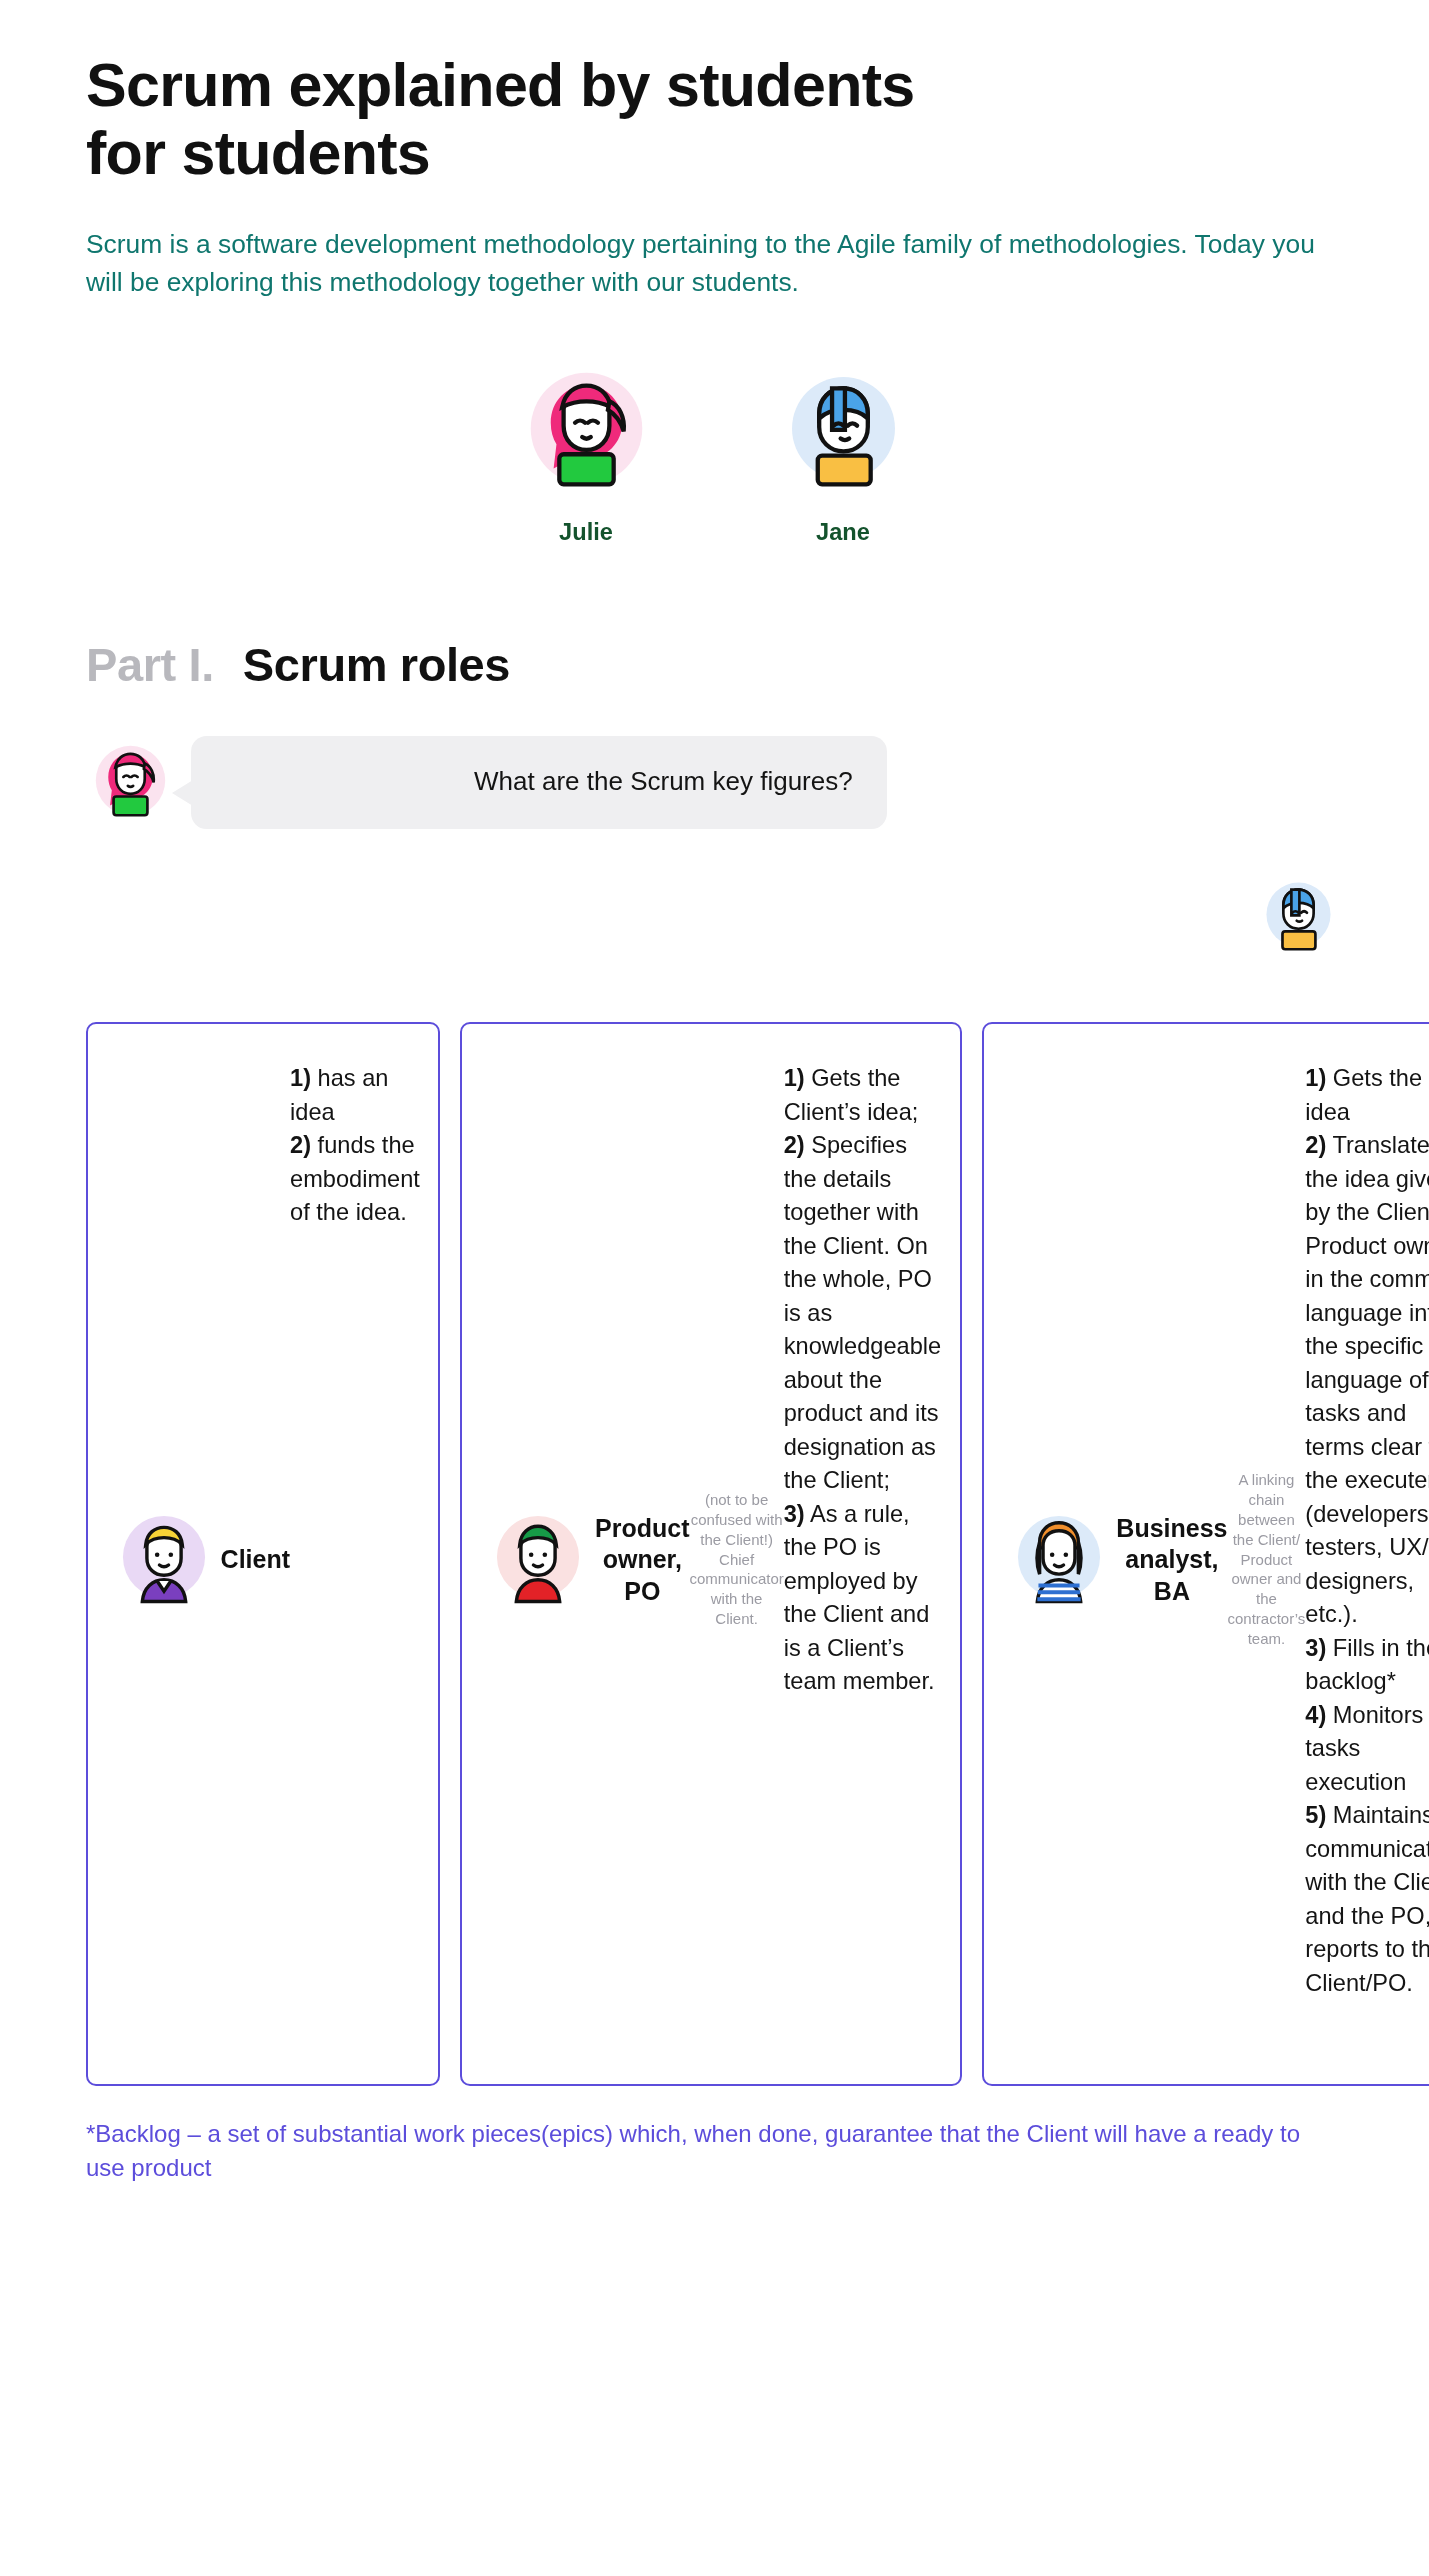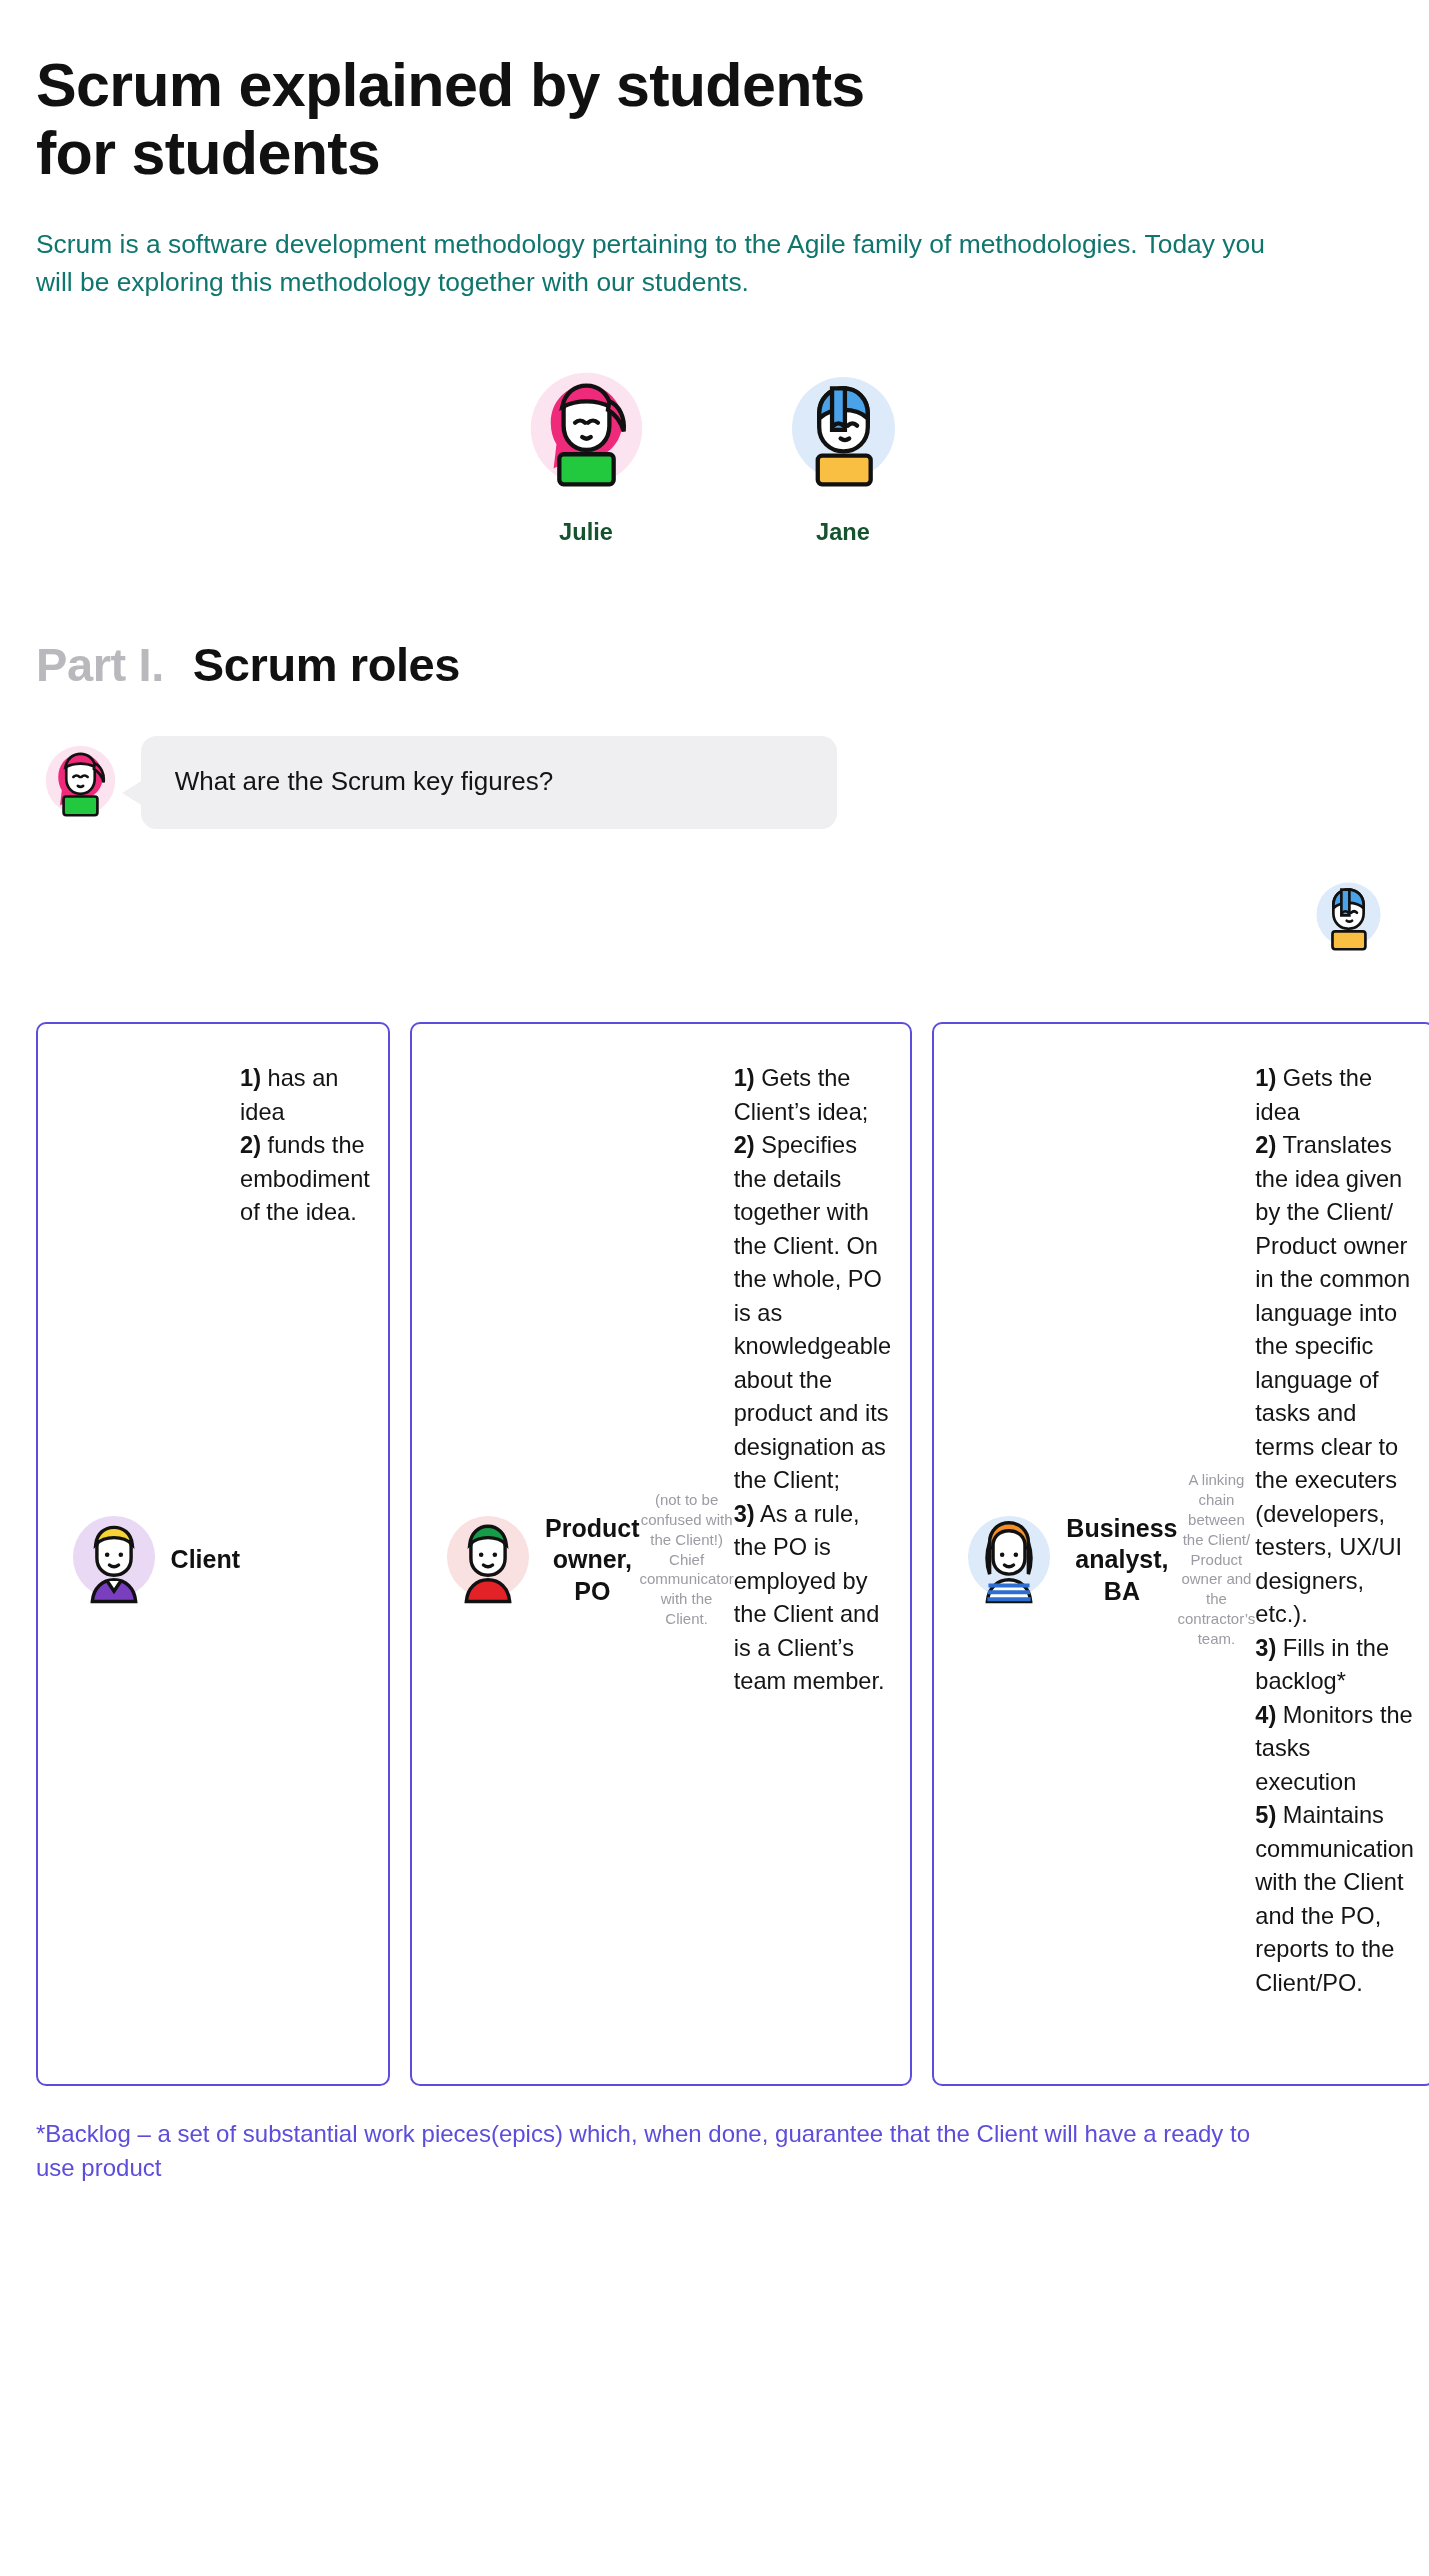--- a/index.html
+++ b/index.html
@@ -13,21 +13,21 @@
     width: 1429px;
     height: 2576px;
     position: relative;
     overflow: hidden;
   }
   .page {
     width: 1429px;
     height: 2576px;
     position: relative;
     box-sizing: border-box;
-    padding: 0 36px;
+    padding: 0 86px;
   }
 
   
   .main-title {
     font-size: 61px;
     font-weight: bold;
     line-height: 1.12;
     letter-spacing: -0.7px;
     margin: 0;
     padding-top: 51px;
@@ -73,21 +73,21 @@
   .part-heading .part-title { color: #111111; margin-left: 29px; }
 
   
   .chat {
     margin-top: 44px;
   }
   .chat-row {
     display: flex;
     align-items: flex-start;
   }
-  .chat-row.left { justify-content: flex-start; }
+  .chat-row.left { justify-content: flex-start; text-align: right; }
   .chat-row.right { justify-content: flex-end; margin-top: 41px; }
 
   .bubble {
     background: #efeff1;
     border-radius: 15.7px;
     padding: 28.6px 34px;
     font-size: 26px;
     line-height: 1.38;
     color: #141414;
     position: relative;

